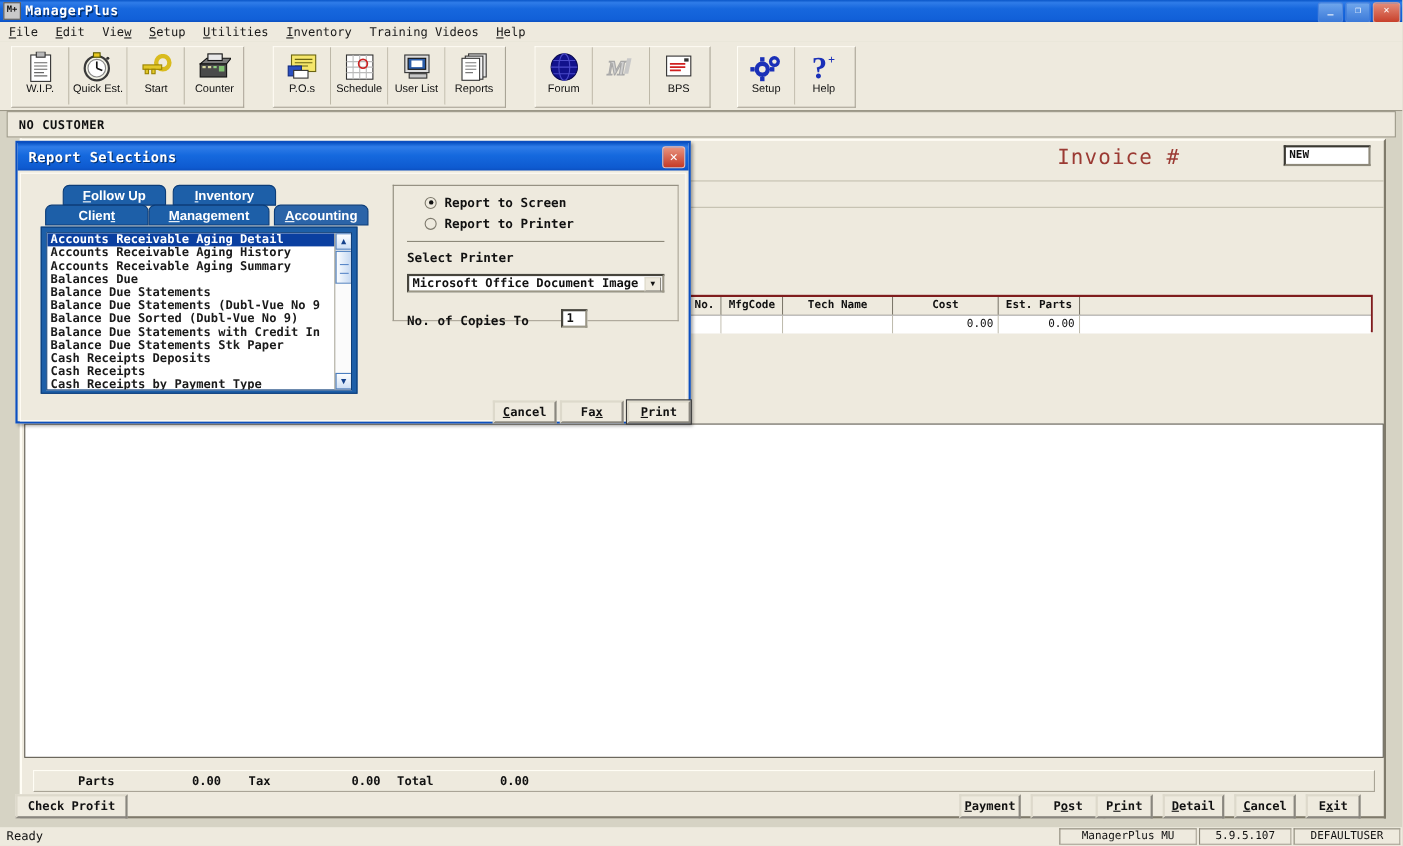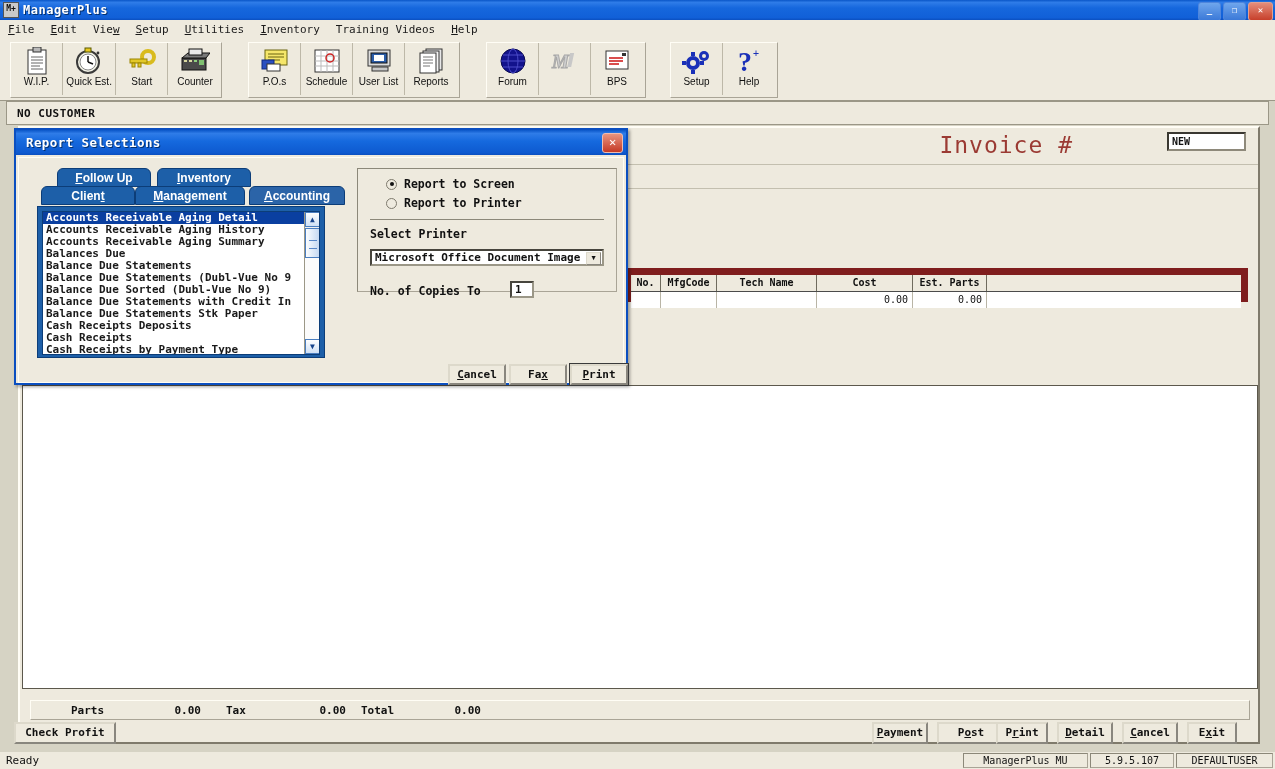--- a/index.html
+++ b/index.html
@@ -54,31 +54,31 @@
   .custbar{position:absolute;left:6px;top:101px;width:1263px;height:24px;
     background:#eeeade;border:1px solid #9b9787;box-sizing:border-box;
     display:flex;align-items:center;padding-left:10px;}
   .custbar .txt{font-weight:bold;font-size:11px;color:#111;letter-spacing:.5px;}
 
   
   .invoice{position:absolute;left:18px;top:126px;width:1242px;height:618px;
     background:#eeeade;border:2px solid #7f7a6b;
     border-top-color:#fffdf5;border-left-color:#fffdf5;box-sizing:border-box;}
   .inv-head{position:absolute;left:0;top:0;width:100%;height:36px;}
-  .inv-num-lbl{position:absolute;right:185px;top:4px;color:#9b3a33;font-size:23px;
+  .inv-num-lbl{position:absolute;right:185px;top:4px;color:#9b3a33;font-size:19px;
     font-family:"DejaVu Sans Mono","Liberation Mono",monospace;letter-spacing:1px;}
   .inv-num-box{position:absolute;right:12px;top:4px;width:79px;height:19px;
     background:#fff;border:2px inset #8e897a;box-sizing:border-box;
     font-weight:bold;font-size:10px;padding:2px 0 0 3px;color:#111;}
   .inv-sep{position:absolute;left:0;top:36px;width:100%;height:1px;background:#c3bfaf;}
   .inv-sep2{position:absolute;left:0;top:60px;width:100%;height:1px;background:#c3bfaf;}
 
   
   .grid{position:absolute;left:604px;top:140px;width:624px;height:34px;
-    border:7px solid #7f1d1d;box-sizing:border-box;background:#fff;}
+    border:2px solid #7f1d1d;box-sizing:border-box;background:#fff;}
   .grid-head{display:flex;height:16px;background:#eeeade;border-bottom:1px solid #4b4b4b;}
   .gh{border-right:1px solid #6f6b5e;box-sizing:border-box;font-weight:bold;font-size:10px;
     color:#111;text-align:center;line-height:15px;background:#eeeade;}
   .grid-row{display:flex;height:16px;background:#fff;}
   .gc{border-right:1px solid #b9b5a6;box-sizing:border-box;font-size:10px;color:#111;
     line-height:15px;padding-right:4px;text-align:right;background:#fff;}
   .c0{width:30px;} .c1{width:56px;} .c2{width:100px;} .c3{width:96px;} .c4{width:74px;}
   .c5{flex:1;border-right:none;}
 
   
@@ -465,21 +465,21 @@
     <div class="dlg-body">
 
       <div class="tabwrap">
         <div id="tabrow1">
             <div class="tab" style="left:20px;top:0;width:94px;"><span class="mn">F</span>ollow Up</div>
             <div class="tab" style="left:120px;top:0;width:94px;"><span class="mn">I</span>nventory</div>
           </div>
         <div id="tabrow2">
             <div class="tab" style="left:4px;top:18px;width:94px;">Clien<span class="mn">t</span></div>
             <div class="tab" style="left:98px;top:18px;width:110px;"><span class="mn">M</span>anagement</div>
-            <div class="tab active" style="left:212px;top:18px;width:96px;"><span class="mn">A</span>ccounting</div>
+            <div class="tab active" style="left:212px;top:18px;width:86px;"><span class="mn">A</span>ccounting</div>
           </div>
         <div class="tabpanel">
           <div class="listbox">
             <div id="listitems">
                 <div class="li sel">Accounts Receivable Aging Detail</div>
                 <div class="li">Accounts Receivable Aging History</div>
                 <div class="li">Accounts Receivable Aging Summary</div>
                 <div class="li">Balances Due</div>
                 <div class="li">Balance Due Statements</div>
                 <div class="li">Balance Due Statements (Dubl-Vue No 9</div>

